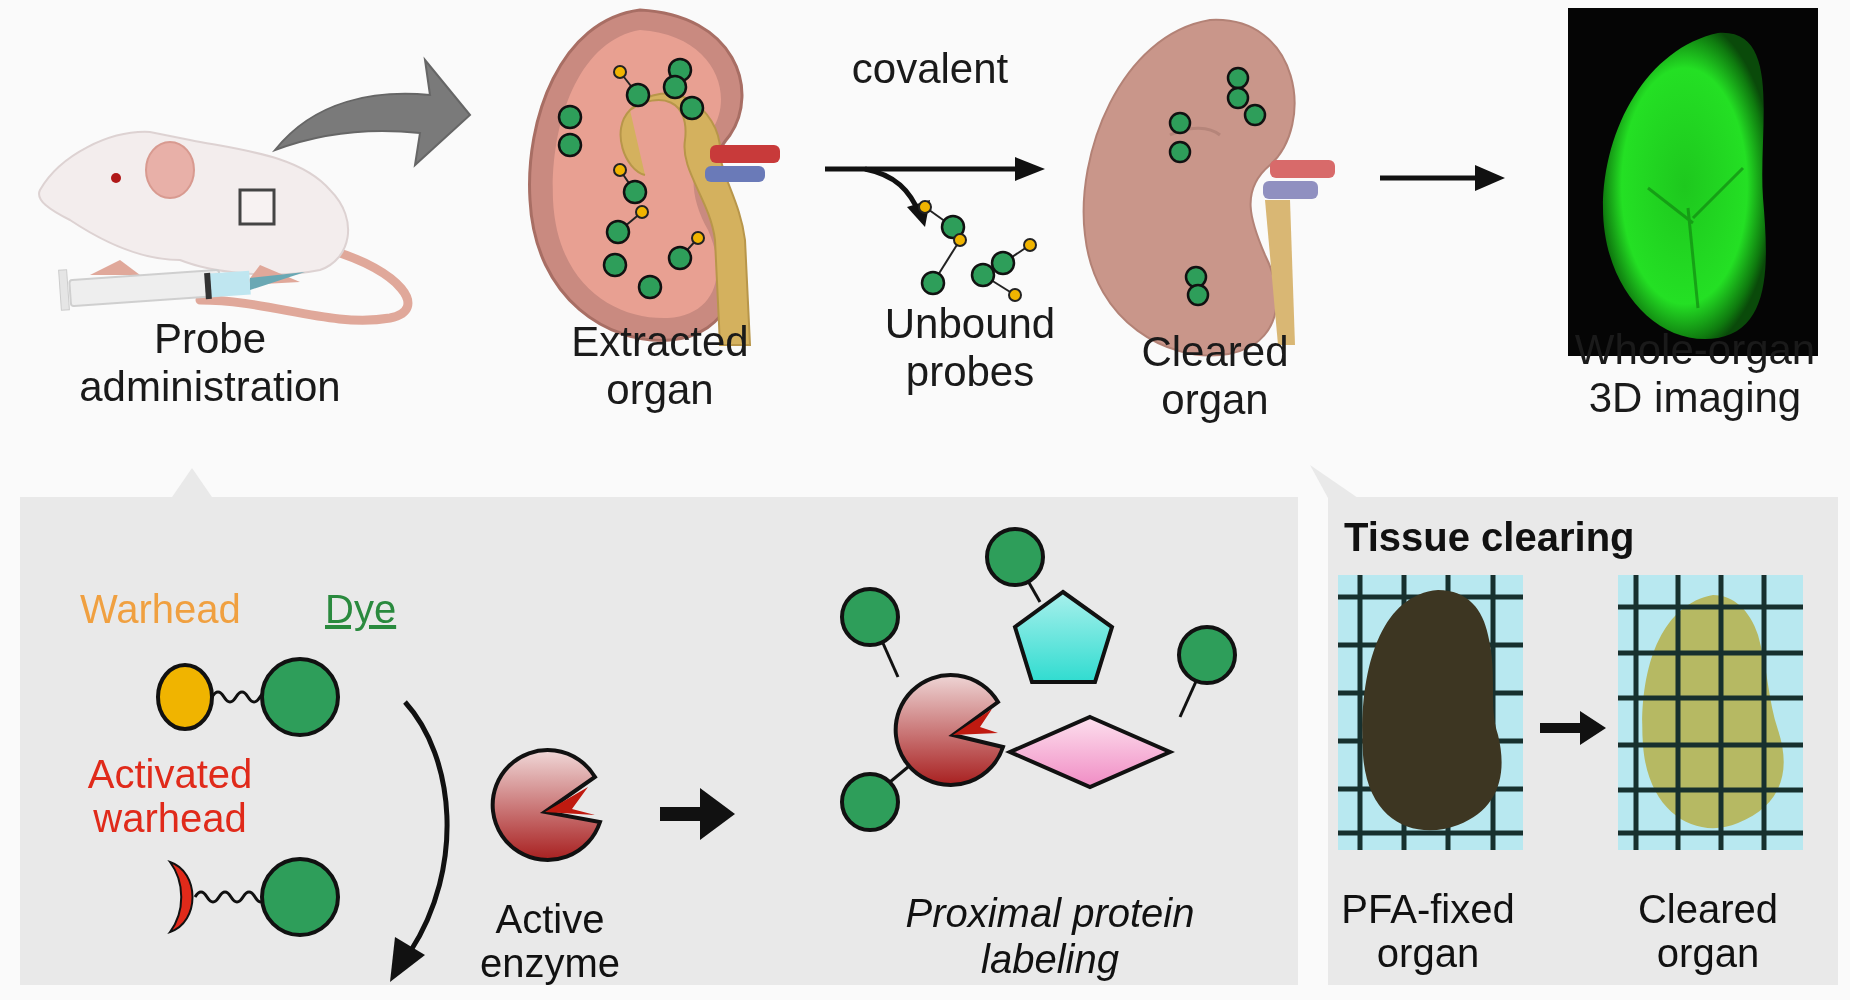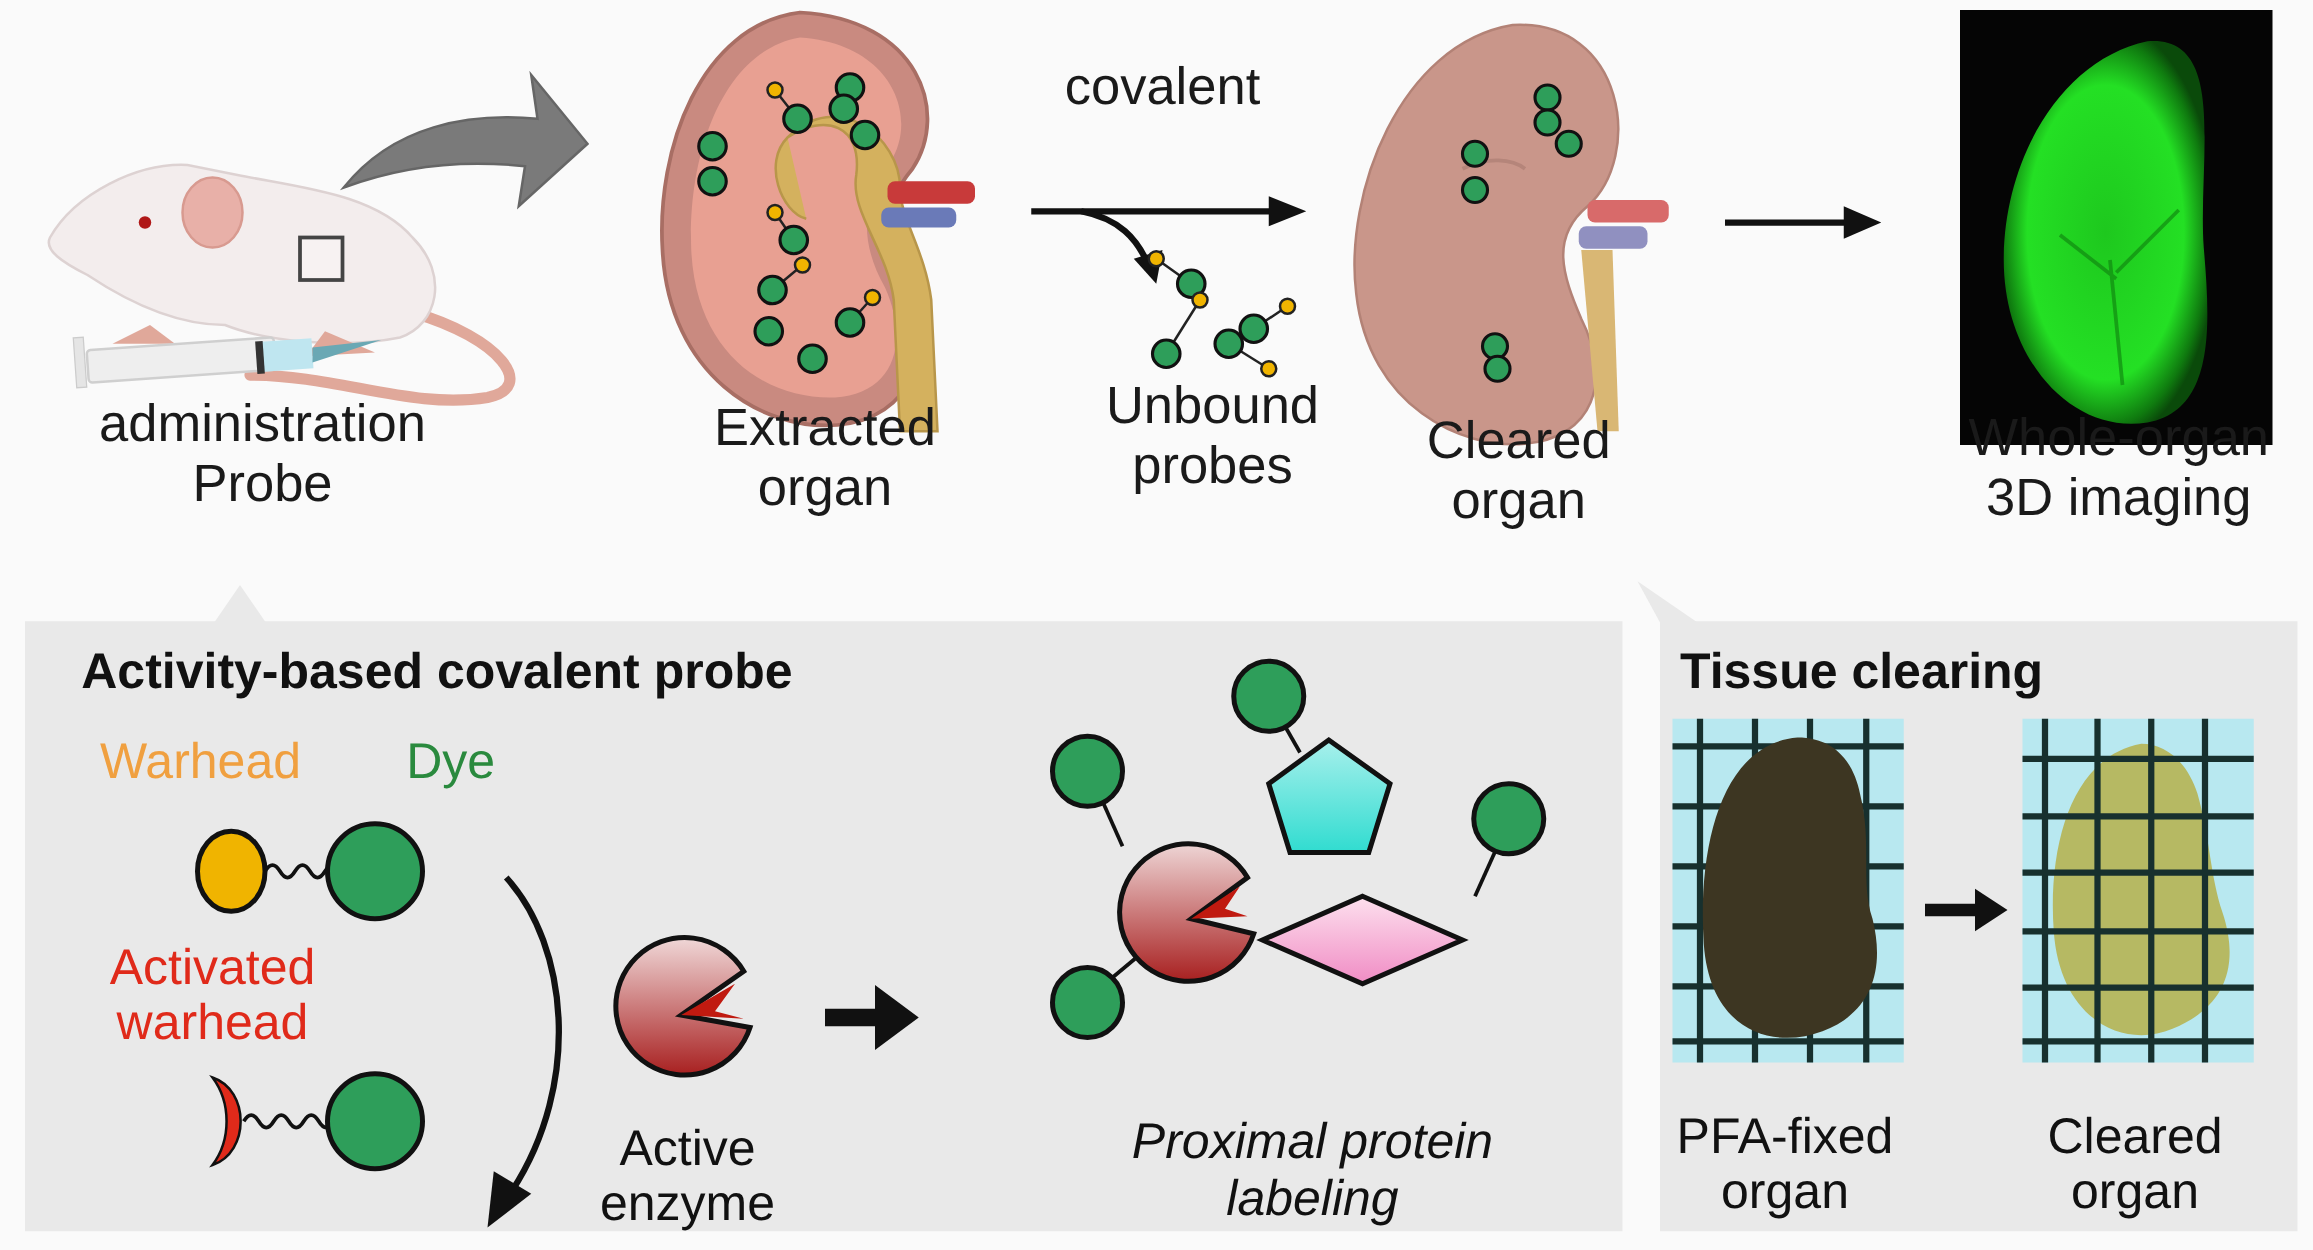--- a/index.html
+++ b/index.html
@@ -162,22 +162,22 @@
         <stop offset="92%" stop-color="#0f7a0f"></stop>
         <stop offset="100%" stop-color="#0a4a0a"></stop>
       </radialGradient>
     </defs>
     <path d="M 150 25 C 80 40, 35 120, 35 200 C 35 280, 90 340, 150 330 C 205 320, 200 250, 195 190 C 190 120, 215 20, 150 25 Z" fill="url(#glow)"></path>
     <path d="M 120 200 L 130 300 M 125 210 L 175 160 M 125 215 L 80 180" stroke="#118a11" stroke-width="3" fill="none" opacity="0.7"></path>
   </svg>
 </div>
 
 <div class="label" style="left:40px;top:315px;width:340px;">
+  <span>Probe</span>
   <span>administration</span>
-  <span>Probe</span>
 </div>
 <div class="label" style="left:530px;top:318px;width:260px;">
   <span>Extracted</span>
   <span>organ</span>
 </div>
 <div class="label" style="left:1085px;top:328px;width:260px;">
   <span>Cleared</span>
   <span>organ</span>
 </div>
 <div class="label" style="left:1540px;top:326px;width:310px;">
@@ -186,24 +186,23 @@
 </div>
 
 <svg width="60" height="40" style="left:170px;top:468px;">
   <path d="M 0 32 L 22 0 L 44 32 Z" fill="#e9e9e9"></path>
 </svg>
 <svg width="90" height="60" style="left:1310px;top:465px;">
   <path d="M 0 0 L 80 55 L 30 55 Z" fill="#e9e9e9"></path>
 </svg>
 
 <div class="panel" style="left:20px;top:497px;width:1278px;height:488px;">
-  <div class="panel-title" style="left:45px;top:18px;">Activity-based covalent probe</div>
 
   <div class="abs" style="left:60px;top:90px;font-size:40px;color:#f0a040;">Warhead</div>
-  <div class="abs" style="left:305px;top:90px;font-size:40px;color:#2a8a3e;">Dye</div>
+  <div class="abs" style="left:305px;top:90px;font-size:40px;color:#2a8a3e;text-decoration:underline;">Dye</div>
 
   <svg width="220" height="100" style="left:135px;top:150px;">
     <ellipse cx="30" cy="50" rx="27" ry="32" fill="#f0b400" stroke="#111" stroke-width="4"></ellipse>
     <path d="M 57 50 q 6 -10 12 0 q 6 10 12 0 q 6 -10 12 0 q 6 10 12 0 q 6 -10 12 0" fill="none" stroke="#111" stroke-width="3"></path>
     <circle cx="145" cy="50" r="38" fill="#2e9e5a" stroke="#111" stroke-width="4"></circle>
   </svg>
 
   <svg width="100" height="300" style="left:365px;top:200px;">
     <path d="M 20 5 C 70 60, 80 170, 25 255" fill="none" stroke="#111" stroke-width="5"></path>
     <path d="M 10 240 L 5 285 L 40 258 Z" fill="#111"></path>

